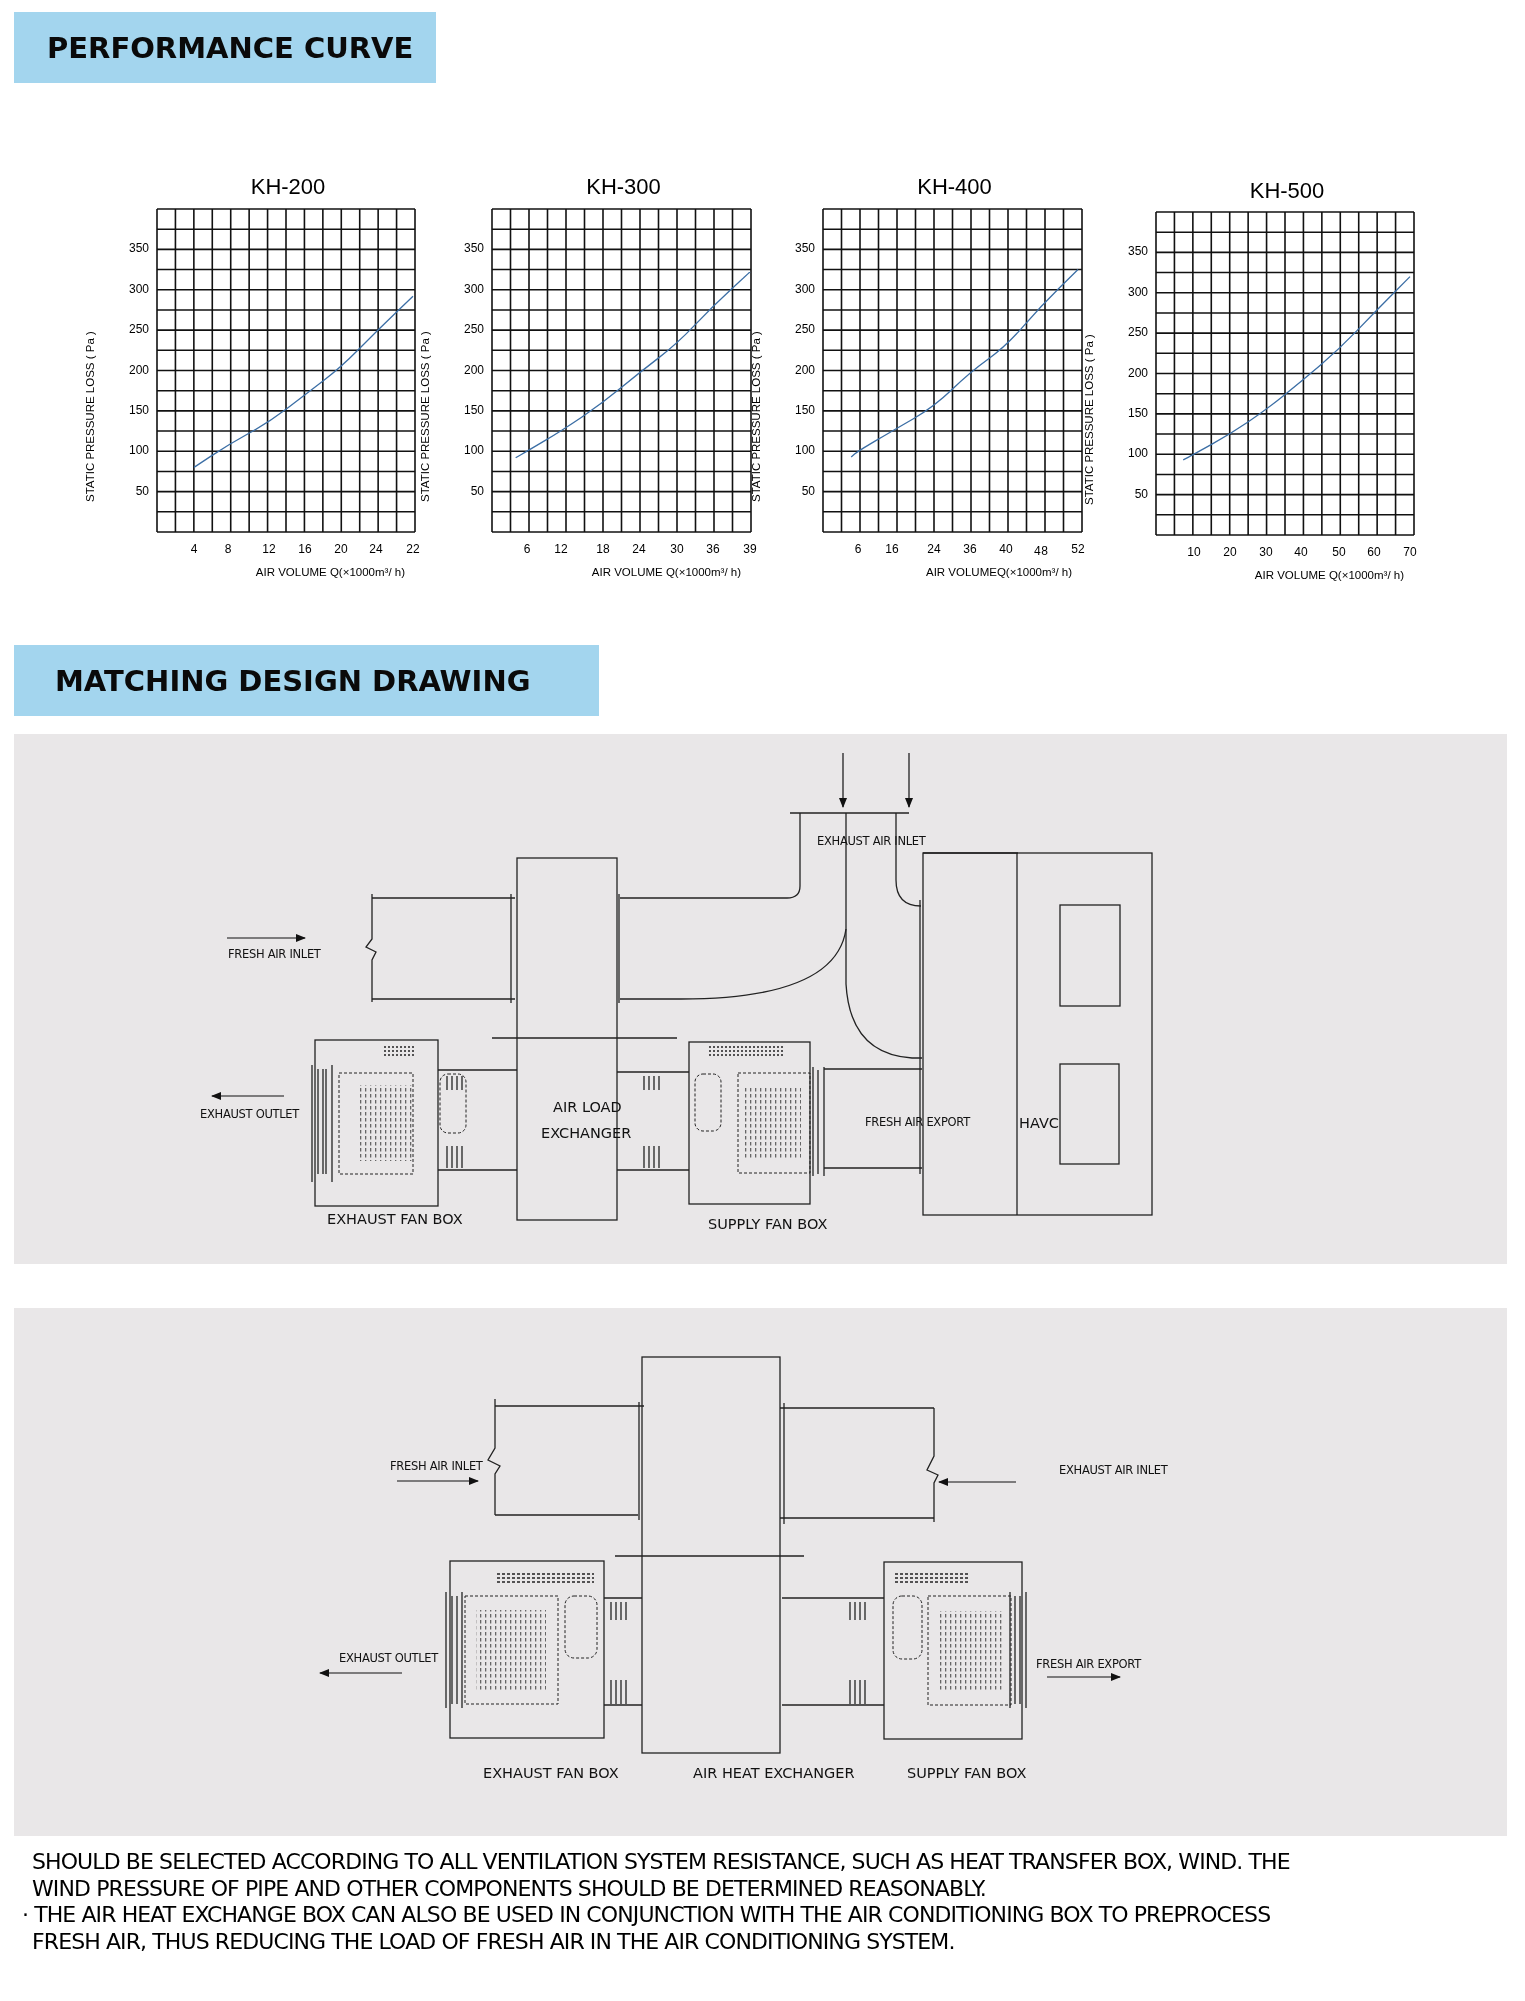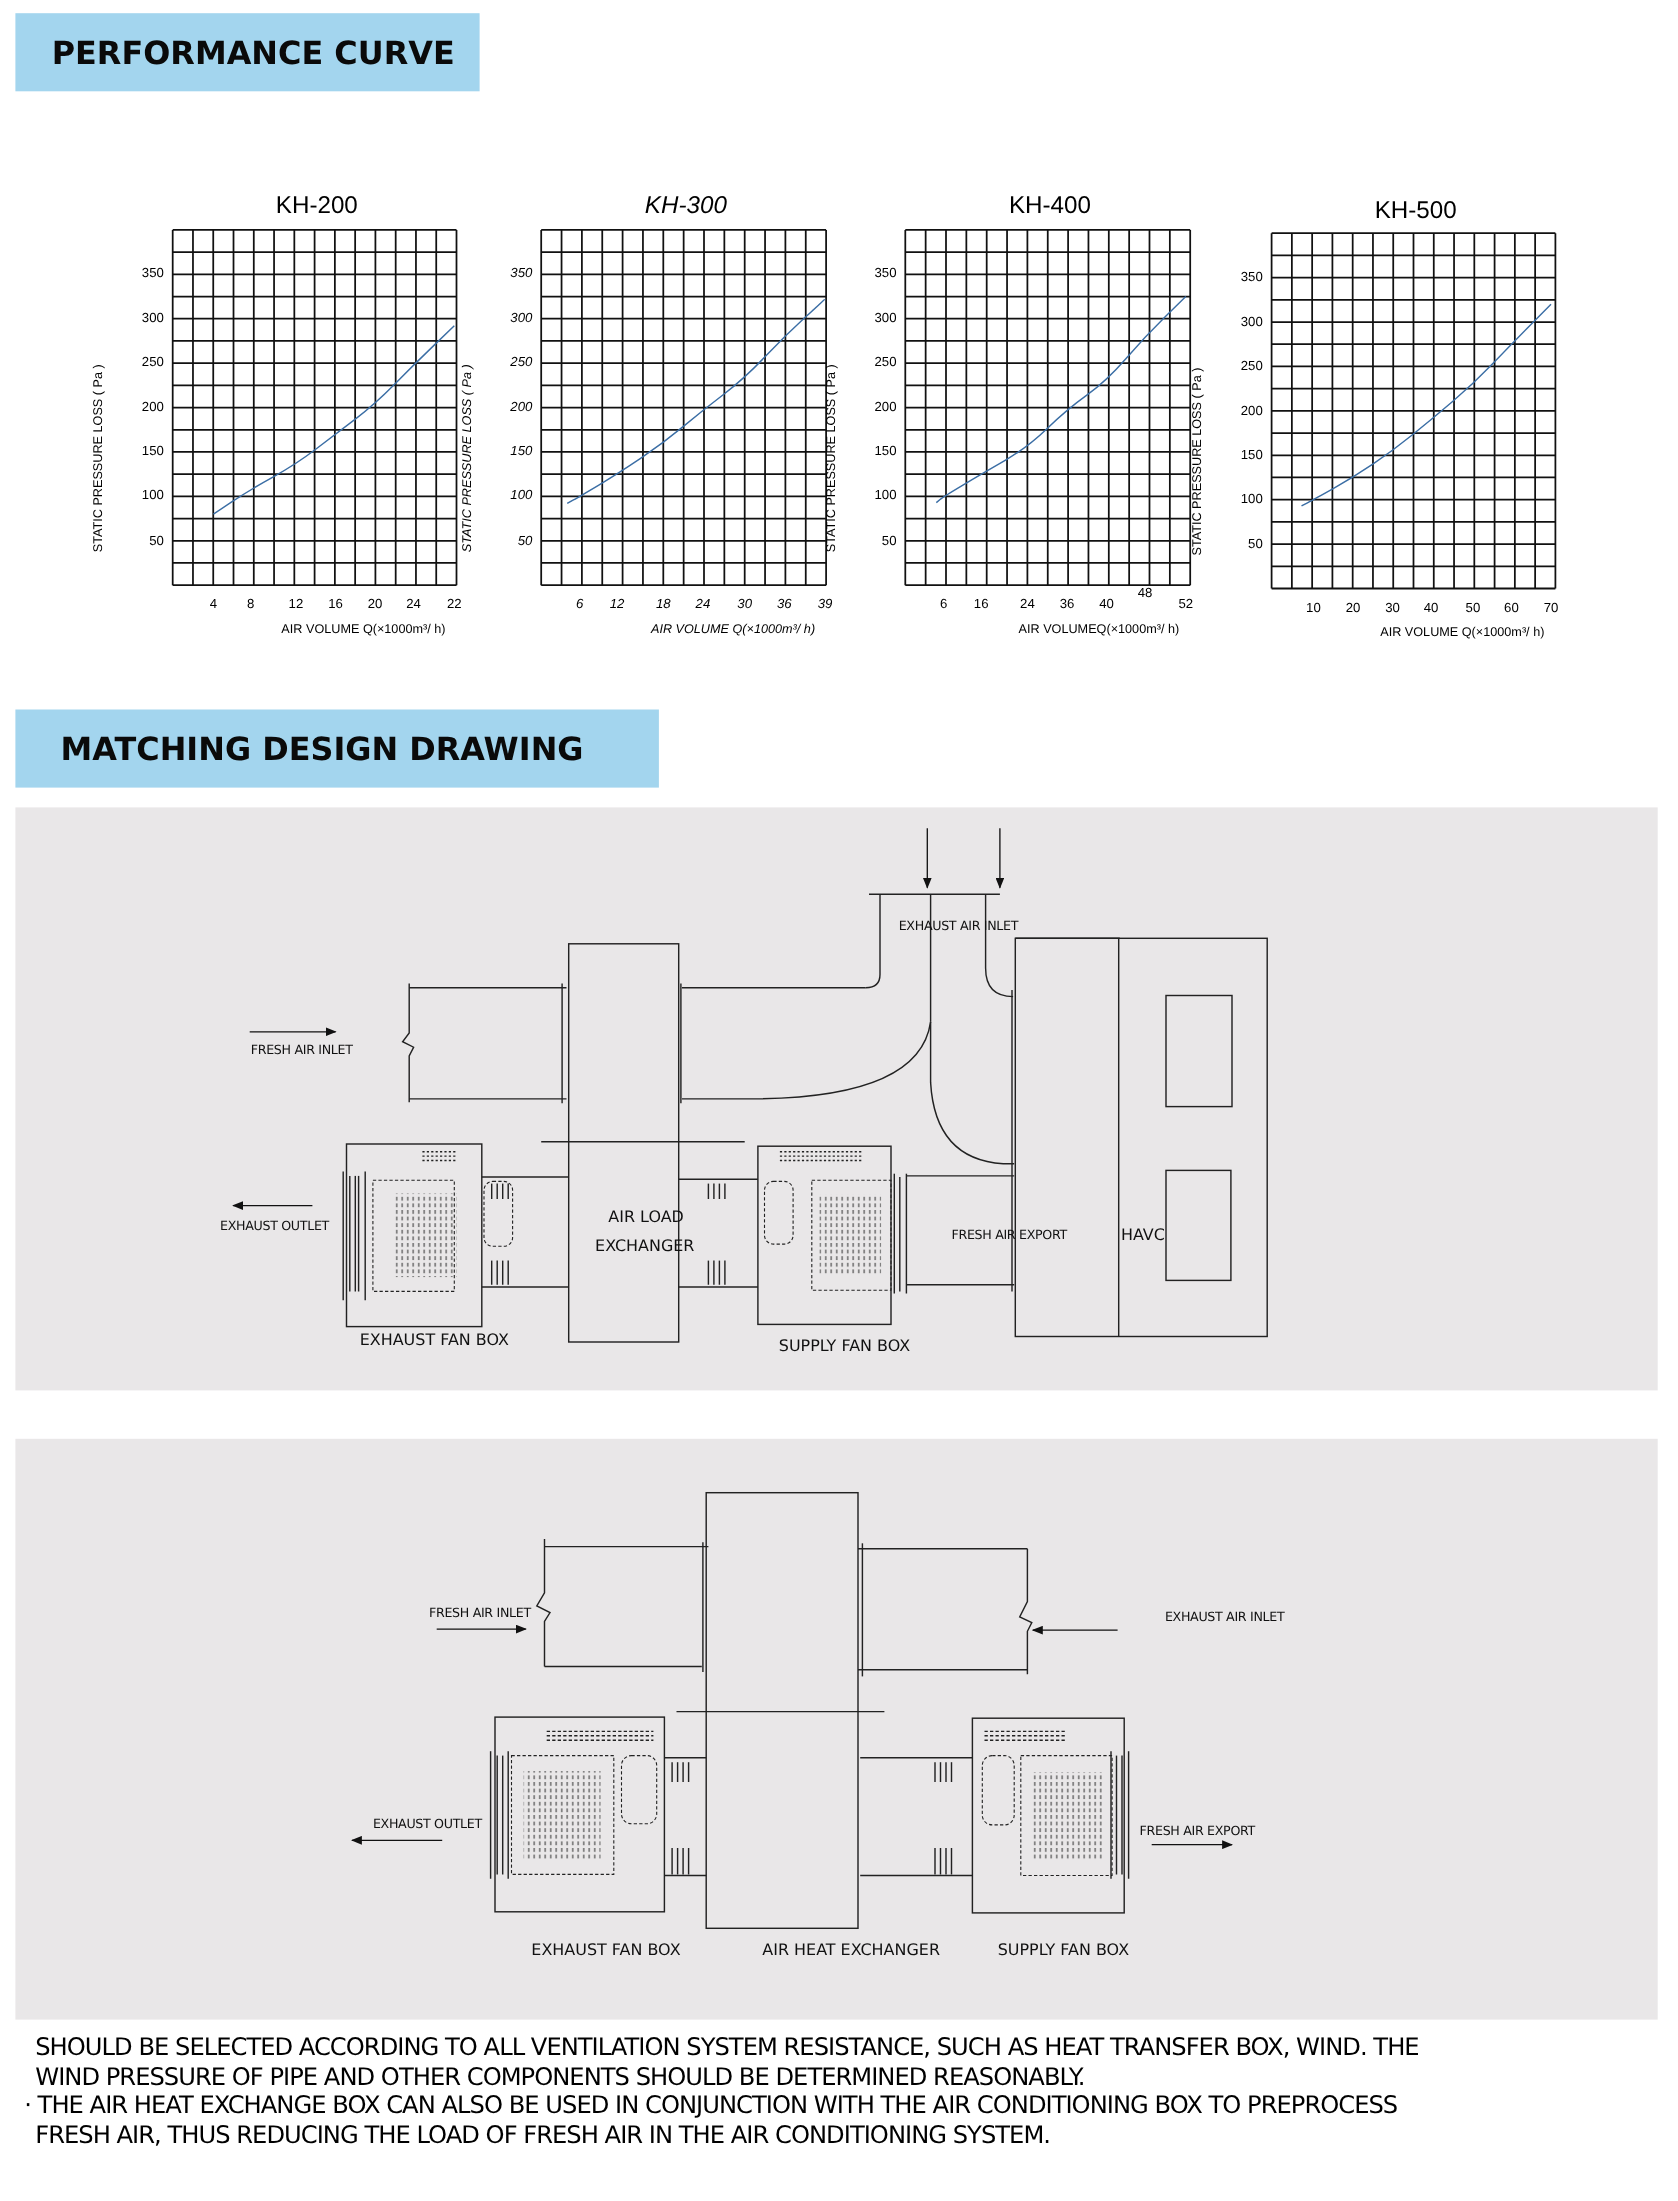--- a/index.html
+++ b/index.html
@@ -90,21 +90,21 @@
     <div class="xtick" style="left: 102px; top: 393px;">4</div>
     <div class="xtick" style="left: 136px; top: 393px;">8</div>
     <div class="xtick" style="left: 177px; top: 393px;">12</div>
     <div class="xtick" style="left: 213px; top: 393px;">16</div>
     <div class="xtick" style="left: 249px; top: 393px;">20</div>
     <div class="xtick" style="left: 284px; top: 393px;">24</div>
     <div class="xtick" style="left: 321px; top: 393px;">22</div>
     <div class="ylabel" style="left: 7px; top: 353px;">STATIC PRESSURE LOSS ( Pa )</div>
     <div class="xlabel" style="right: 70px; top: 417px;">AIR VOLUME Q(×1000m³/ h)</div>
   </div>
-<div class="chart" id="chart1" style="left: 412px; top: 149px; width: 399px; height: 463px; font-style: italic;">
+<div class="chart" id="chart1" style="left: 412px; top: 149px; width: 399px; height: 463px;">
     <svg width="399" height="463">
       <g stroke="#111" stroke-width="1.6">
         <line x1="80" x2="80" y1="60" y2="383"></line>
         <line x1="98.5" x2="98.5" y1="60" y2="383"></line>
         <line x1="117" x2="117" y1="60" y2="383"></line>
         <line x1="135.5" x2="135.5" y1="60" y2="383"></line>
         <line x1="154" x2="154" y1="60" y2="383"></line>
         <line x1="172.5" x2="172.5" y1="60" y2="383"></line>
         <line x1="191" x2="191" y1="60" y2="383"></line>
         <line x1="209.5" x2="209.5" y1="60" y2="383"></line>
@@ -197,21 +197,21 @@
     <div class="ytick" style="left: 42px; top: 253.875px;">150</div>
     <div class="ytick" style="left: 42px; top: 213.5px;">200</div>
     <div class="ytick" style="left: 42px; top: 173.125px;">250</div>
     <div class="ytick" style="left: 42px; top: 132.75px;">300</div>
     <div class="ytick" style="left: 42px; top: 92.375px;">350</div>
     <div class="xtick" style="left: 100px; top: 393px;">6</div>
     <div class="xtick" style="left: 134px; top: 393px;">16</div>
     <div class="xtick" style="left: 176px; top: 393px;">24</div>
     <div class="xtick" style="left: 212px; top: 393px;">36</div>
     <div class="xtick" style="left: 248px; top: 393px;">40</div>
-    <div class="xtick" style="left: 283px; top: 383px;">48</div>
+    <div class="xtick" style="left: 283px; top: 396px; font-family: Liberation Mono, monospace;">48</div>
     <div class="xtick" style="left: 320px; top: 393px;">52</div>
     <div class="ylabel" style="left: 7px; top: 353px;">STATIC PRESSURE LOSS ( Pa )</div>
     <div class="xlabel" style="right: 70px; top: 417px;">AIR VOLUMEQ(×1000m³/ h)</div>
   </div>
 <div class="chart" id="chart3" style="left: 1076px; top: 152px; width: 398px; height: 463px;">
     <svg width="398" height="463">
       <g stroke="#111" stroke-width="1.6">
         <line x1="80" x2="80" y1="60" y2="383"></line>
         <line x1="98.42857142857143" x2="98.42857142857143" y1="60" y2="383"></line>
         <line x1="116.85714285714286" x2="116.85714285714286" y1="60" y2="383"></line>

